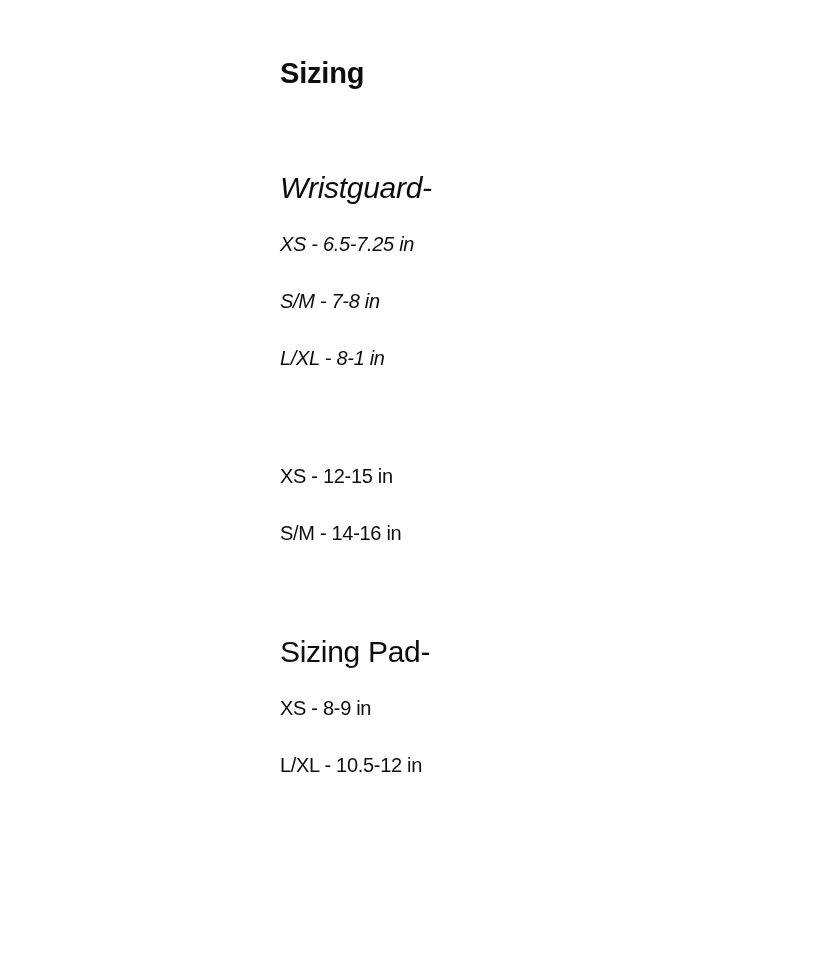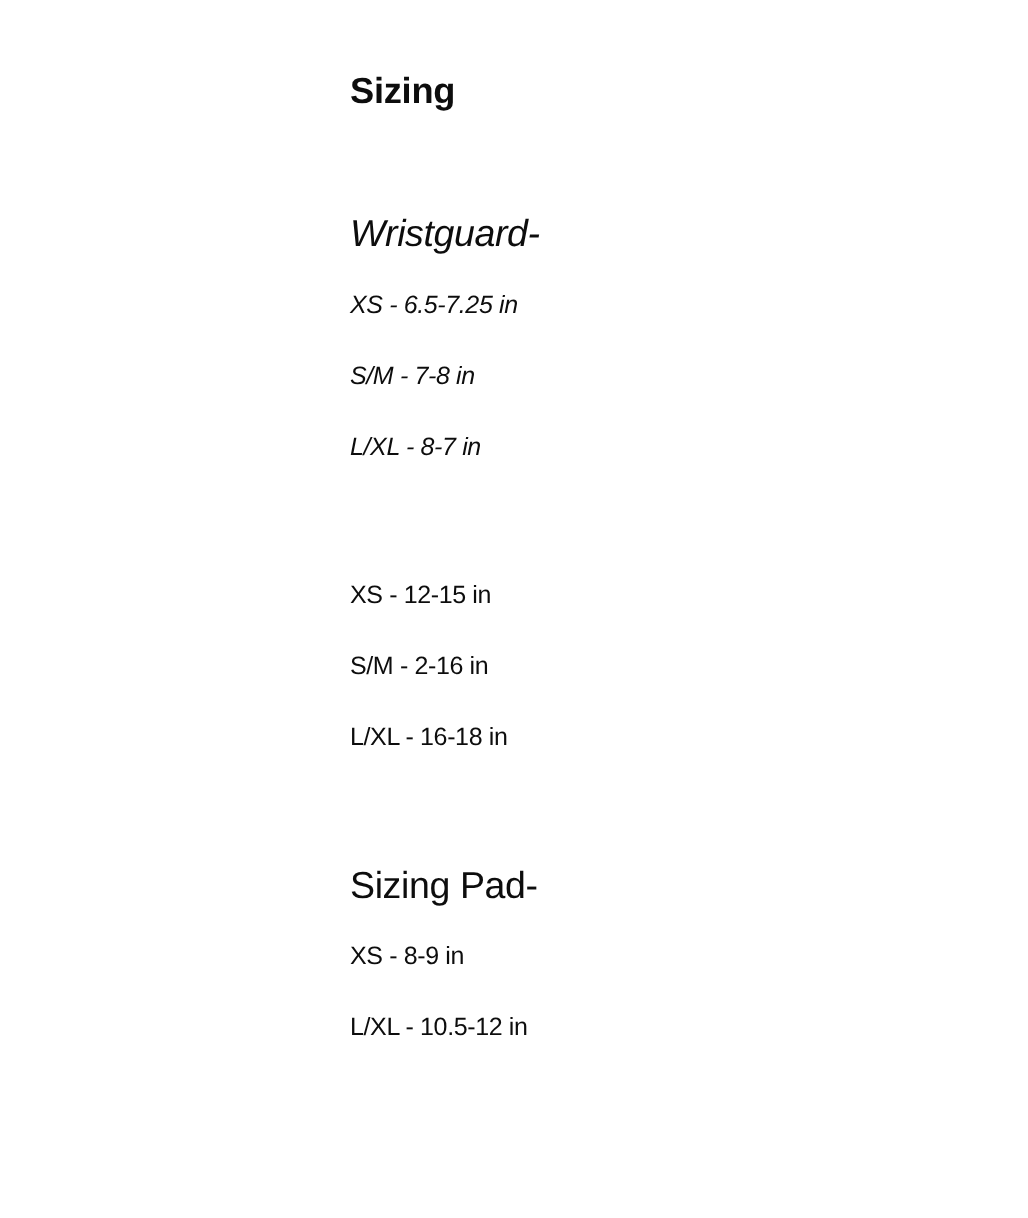--- a/index.html
+++ b/index.html
@@ -55,27 +55,26 @@
 <body>
 
 <div class="page">
 
   <h1 class="doc-title">Sizing</h1>
 
   <div class="section">
     <div class="section-heading">Wristguard-</div>
     <div class="line">XS - 6.5-7.25 in</div>
     <div class="line">S/M - 7-8 in</div>
-    <div class="line">L/XL - 8-7 in</div>
+    <div class="line">L/XL - 8-1 in</div>
   </div>
 
   <div class="section">
     <div class="line">XS - 12-15 in</div>
-    <div class="line">S/M - 2-16 in</div>
-    <div class="line">L/XL - 16-18 in</div>
+    <div class="line">S/M - 14-16 in</div>
   </div>
 
   <div class="section">
     <div class="section-heading">Sizing Pad-</div>
     <div class="line">XS - 8-9 in</div>
     <div class="line">L/XL - 10.5-12 in</div>
   </div>
 
 </div>
 

